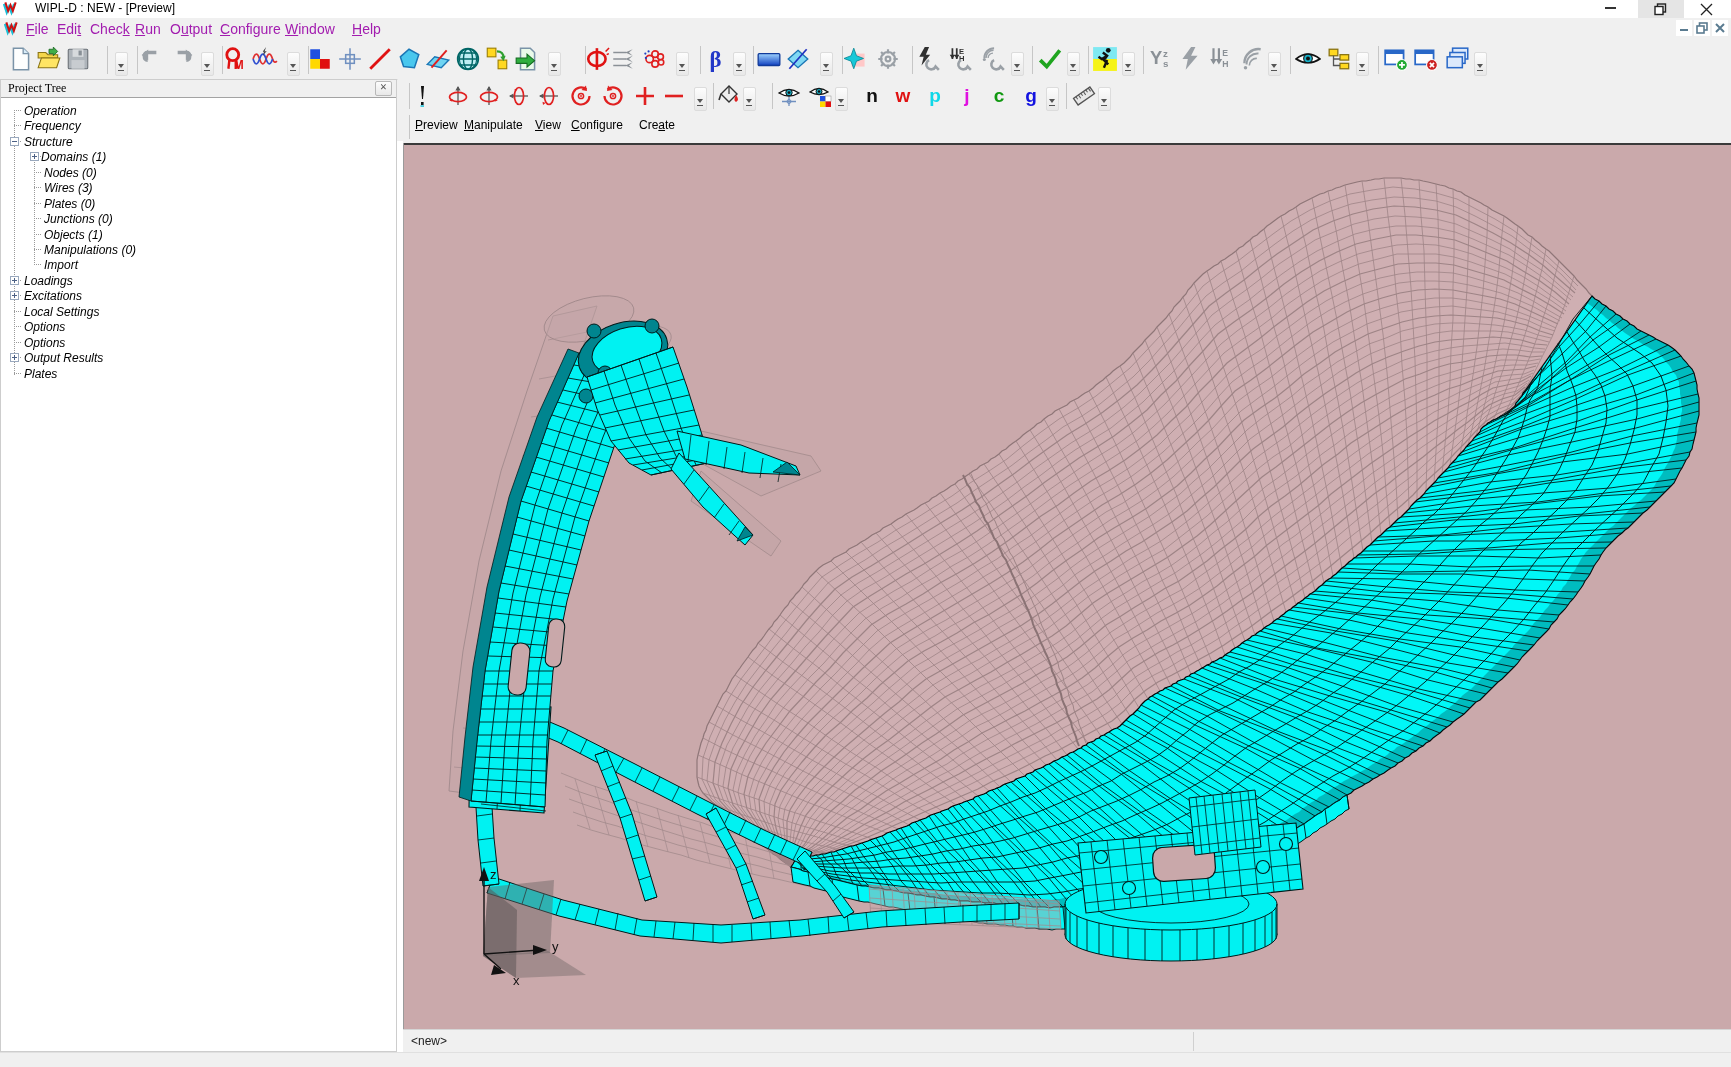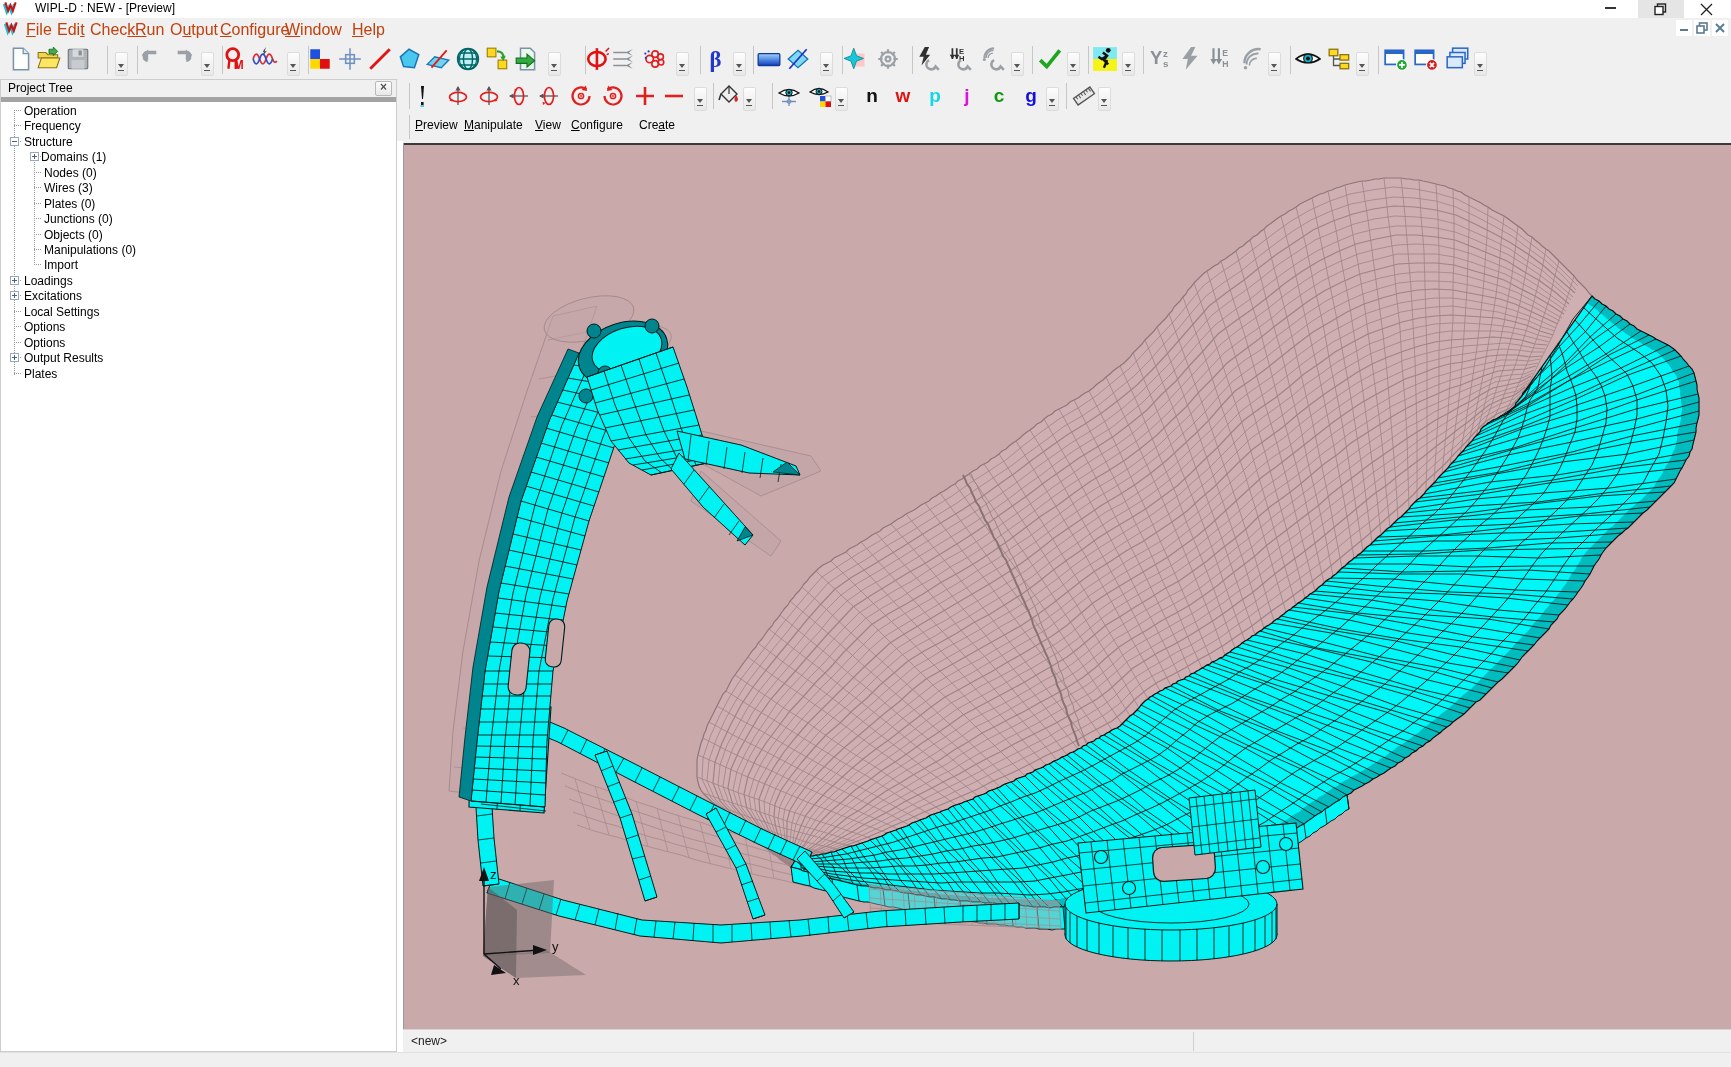--- a/index.html
+++ b/index.html
@@ -1,30 +1,30 @@
 <!DOCTYPE html>
 <html><head><meta charset="utf-8"><style>
 html,body{margin:0;padding:0;width:1731px;height:1067px;overflow:hidden;
  font-family:"Liberation Sans",sans-serif;background:#f0f0f0;}
 .abs{position:absolute;}
 #titlebar{position:absolute;left:0;top:0;width:1731px;height:18px;background:#ffffff;}
 #titlebar .ttl{position:absolute;left:35px;top:1px;font-size:12px;color:#000;}
 #menubar{position:absolute;left:0;top:18px;width:1731px;height:23px;background:#f0f0f0;}
-.menuitem{position:absolute;top:3px;font-size:16px;color:#c2410c;}
+.menuitem{position:absolute;top:3px;font-size:14px;color:#a21caf;}
 .menuitem u{text-decoration:underline;}
 #toolbar1{position:absolute;left:0;top:41px;width:1731px;height:38px;background:#f0f0f0;border-bottom:1px solid #e3e3e3;}
 .tsep{position:absolute;width:1px;background:#c6c6c6;}
 .dd{position:absolute;width:11px;height:22px;background:linear-gradient(#fdfdfd,#e8e8e8);border:1px solid #dcdcdc;border-radius:2px;}
 .dd:after{content:"";position:absolute;left:2px;bottom:4px;width:6px;height:0;border-top:1.5px solid #555;}
 .dd:before{content:"";position:absolute;left:2px;bottom:7px;width:0;height:0;border-left:3px solid transparent;border-right:3px solid transparent;border-top:4px solid #555;}
 #treepanel{position:absolute;left:0;top:79px;width:397px;height:973px;background:#ffffff;border:1px solid #cdcdcd;box-sizing:border-box;}
-#treehead{position:absolute;left:0;top:0;width:395px;height:17px;background:#f0f0f0;border-bottom:5px solid #a3a3a3;}
+#treehead{position:absolute;left:0;top:0;width:395px;height:17px;background:#f0f0f0;border-bottom:1px solid #a3a3a3;font-family:Liberation Serif, serif;}
 #treehead span{position:absolute;left:7px;top:1px;font-size:12px;color:#000;}
 #treeclose{position:absolute;right:4px;top:1px;width:15px;height:13px;background:linear-gradient(#fcfcfc,#e8e8e8);border:1px solid #b8b8b8;border-radius:2px;color:#555;font-size:12px;font-weight:bold;text-align:center;line-height:11px;}
-.titem{position:absolute;font-size:12px;color:#000;white-space:nowrap;}
+.titem{position:absolute;font-size:12px;color:#000;white-space:nowrap;font-style:italic;}
 .pm{position:absolute;width:9px;height:9px;background:#fff;border:1px solid #99a8bd;box-sizing:border-box;}
 .pm:after{content:"";position:absolute;left:1px;top:3px;width:5px;height:1px;background:#4d6185;}
 .pm.plus:before{content:"";position:absolute;left:3px;top:1px;width:1px;height:5px;background:#4d6185;}
 .dotv{position:absolute;width:1px;background-image:linear-gradient(#9a9a9a 1px,transparent 1px);background-size:1px 2px;}
 .doth{position:absolute;height:1px;background-image:linear-gradient(90deg,#9a9a9a 1px,transparent 1px);background-size:2px 1px;}
 #toolbar2{position:absolute;left:398px;top:79px;width:1333px;height:33px;background:#f0f0f0;}
 #menurow2{position:absolute;left:398px;top:112px;width:1333px;height:30px;background:#f0f0f0;}
 .m2{position:absolute;top:6px;font-size:12px;color:#000;}
 .m2 u{text-decoration:underline;}
 #viewport{position:absolute;left:403px;top:143px;width:1328px;height:886px;background:#fff;}
@@ -326,21 +326,21 @@
     <div class="titem" style="left:40px;top:70px">Domains (1)</div>
     <div class="doth" style="left:33px;top:92px;width:8px"></div>
     <div class="titem" style="left:43px;top:86px">Nodes (0)</div>
     <div class="doth" style="left:33px;top:107px;width:8px"></div>
     <div class="titem" style="left:43px;top:101px">Wires (3)</div>
     <div class="doth" style="left:33px;top:123px;width:8px"></div>
     <div class="titem" style="left:43px;top:117px">Plates (0)</div>
     <div class="doth" style="left:33px;top:138px;width:8px"></div>
     <div class="titem" style="left:43px;top:132px">Junctions (0)</div>
     <div class="doth" style="left:33px;top:154px;width:8px"></div>
-    <div class="titem" style="left:43px;top:148px">Objects (0)</div>
+    <div class="titem" style="left:43px;top:148px">Objects (1)</div>
     <div class="doth" style="left:33px;top:169px;width:8px"></div>
     <div class="titem" style="left:43px;top:163px">Manipulations (0)</div>
     <div class="doth" style="left:33px;top:184px;width:8px"></div>
     <div class="titem" style="left:43px;top:178px">Import</div>
     <div class="doth" style="left:13px;top:200px;width:8px"></div>
     <div class="pm plus" style="left:9px;top:196px"></div>
     <div class="titem" style="left:23px;top:194px">Loadings</div>
     <div class="doth" style="left:13px;top:215px;width:8px"></div>
     <div class="pm plus" style="left:9px;top:211px"></div>
     <div class="titem" style="left:23px;top:209px">Excitations</div>

